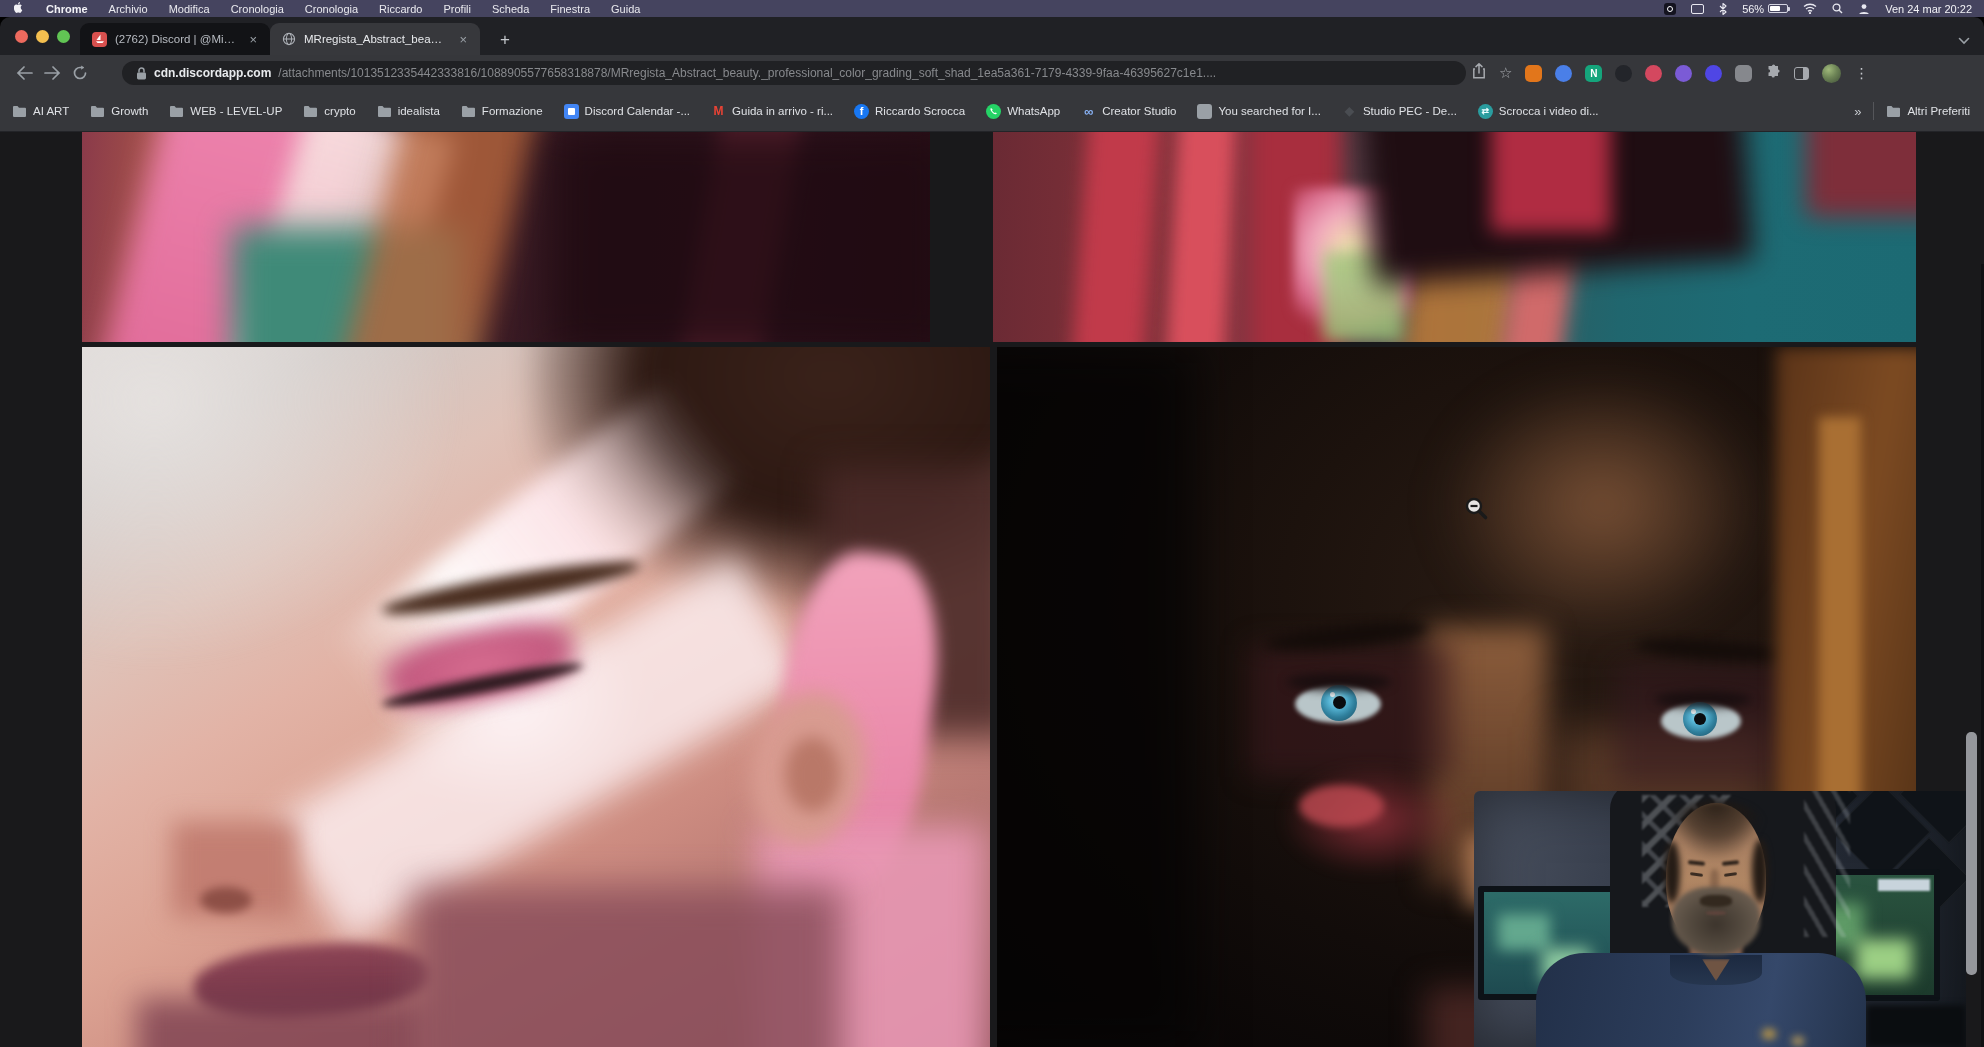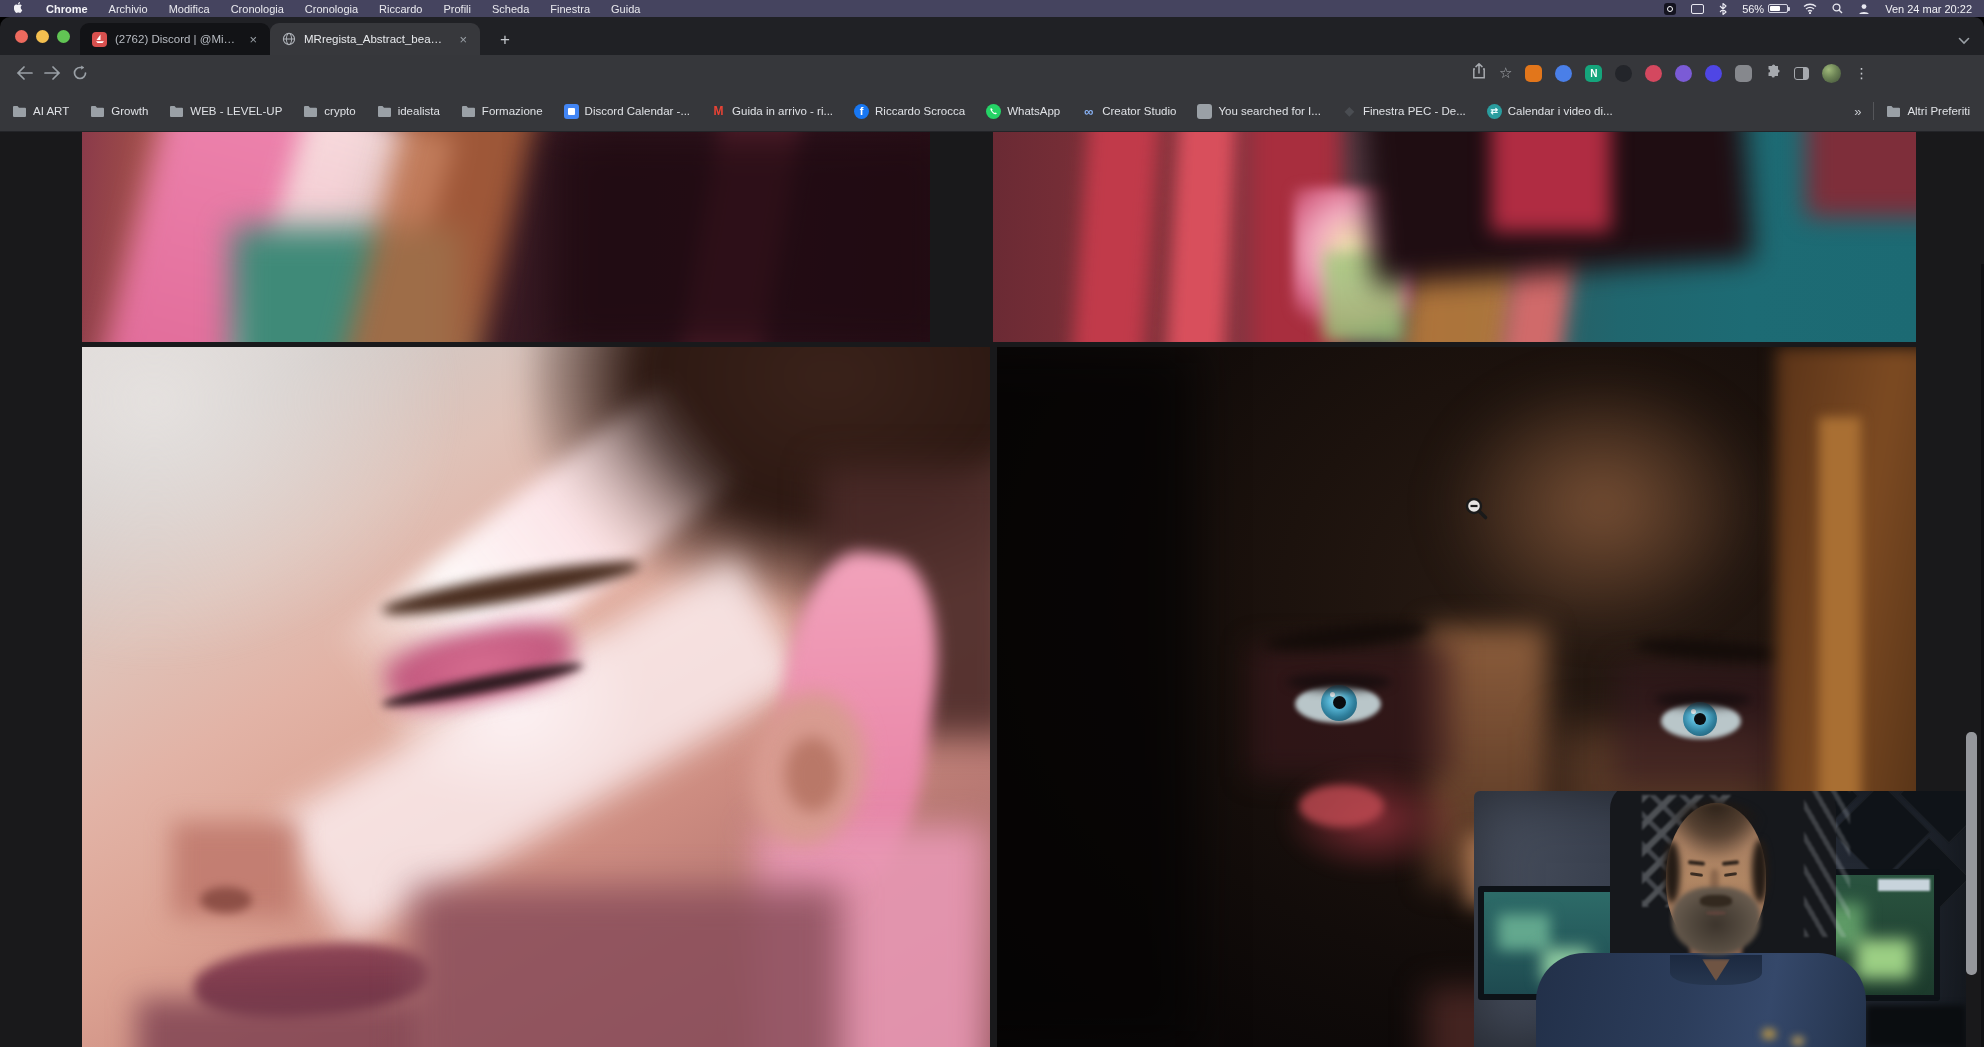--- a/index.html
+++ b/index.html
@@ -328,20 +328,28 @@
       <svg width="17" height="14" viewBox="0 0 17 14">
           <path d="M9 1 L15 7 L9 13 M15 7 L1 7" stroke="#9aa0a6" stroke-width="1.7" fill="none" stroke-linecap="round"></path>
         </svg>
     </span>
     <span class="nav-btn">
       <svg width="16" height="16" viewBox="0 0 16 16">
           <path d="M13.5 8 A5.5 5.5 0 1 1 8 2.5 L11 2.5" stroke="#9aa0a6" stroke-width="1.7" fill="none" stroke-linecap="round"></path>
           <path d="M9.2 0.4 L12 2.6 L9.2 4.8" fill="#9aa0a6"></path>
         </svg>
     </span>
+    <div class="omnibox">
+      <svg width="11" height="13" viewBox="0 0 11 13">
+          <rect x="1" y="5.5" width="9" height="7" rx="1.4" fill="#9aa0a6"></rect>
+          <path d="M3 5.5 L3 3.5 A2.5 2.5 0 0 1 8 3.5 L8 5.5" stroke="#9aa0a6" stroke-width="1.5" fill="none"></path>
+        </svg>
+      <span class="ob-domain">cdn.discordapp.com</span>
+      <span class="ob-path">/attachments/1013512335442333816/1088905577658318878/MRregista_Abstract_beauty._professional_color_grading_soft_shad_1ea5a361-7179-4339-9faa-46395627c1e1....</span>
+    </div>
     <div class="ob-right">
       <span>
         <svg width="14" height="16" viewBox="0 0 14 16">
             <path d="M7 1 L7 10 M4 3.6 L7 0.8 L10 3.6" stroke="#a6a9ae" stroke-width="1.5" fill="none" stroke-linecap="round"></path>
             <path d="M3 6 L1.8 6 L1.8 14.8 L12.2 14.8 L12.2 6 L11 6" stroke="#a6a9ae" stroke-width="1.5" fill="none"></path>
           </svg>
       </span>
       <span class="star">☆</span>
       <span class="ext" style="background: rgb(226, 118, 27);"></span>
       <span class="ext circle" style="background: rgb(74, 127, 232);"></span>
@@ -427,25 +435,25 @@
       <span class="bm">
         <span class="bmi bmi-meta">∞</span>
         <span>Creator Studio</span>
       </span>
       <span class="bm">
         <span class="bmi bmi-page"></span>
         <span>You searched for I...</span>
       </span>
       <span class="bm">
         <span class="bmi bmi-pec">◆</span>
-        <span>Finestra PEC - De...</span>
+        <span>Studio PEC - De...</span>
       </span>
       <span class="bm">
         <span class="bmi bmi-conv">⇄</span>
-        <span>Calendar i video di...</span>
+        <span>Scrocca i video di...</span>
       </span>
     </div>
     <div class="bm-right">
       <span class="bm-overflow">»</span>
       <span class="bm-divider"></span>
       <span class="bm">
         <svg class="bmi" width="15" height="13" viewBox="0 0 15 13">
             <path d="M1 2 a1 1 0 0 1 1-1 h3.5 l1.5 1.8 H13 a1 1 0 0 1 1 1 V11 a1 1 0 0 1 -1 1 H2 a1 1 0 0 1 -1-1 Z" fill="#9aa0a6"></path>
           </svg>
         <span>Altri Preferiti</span>

